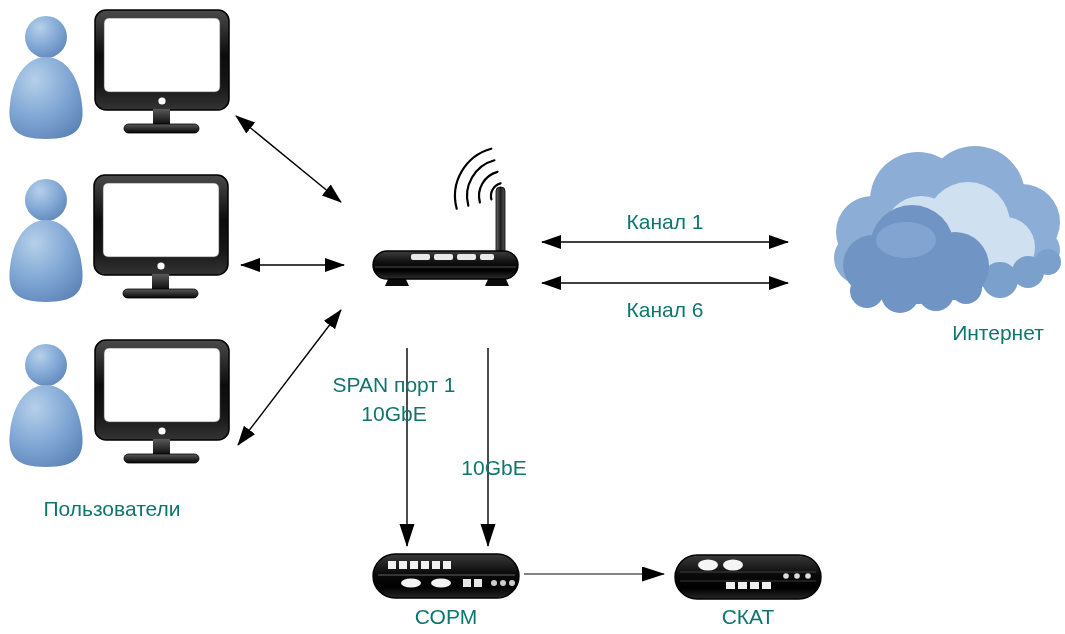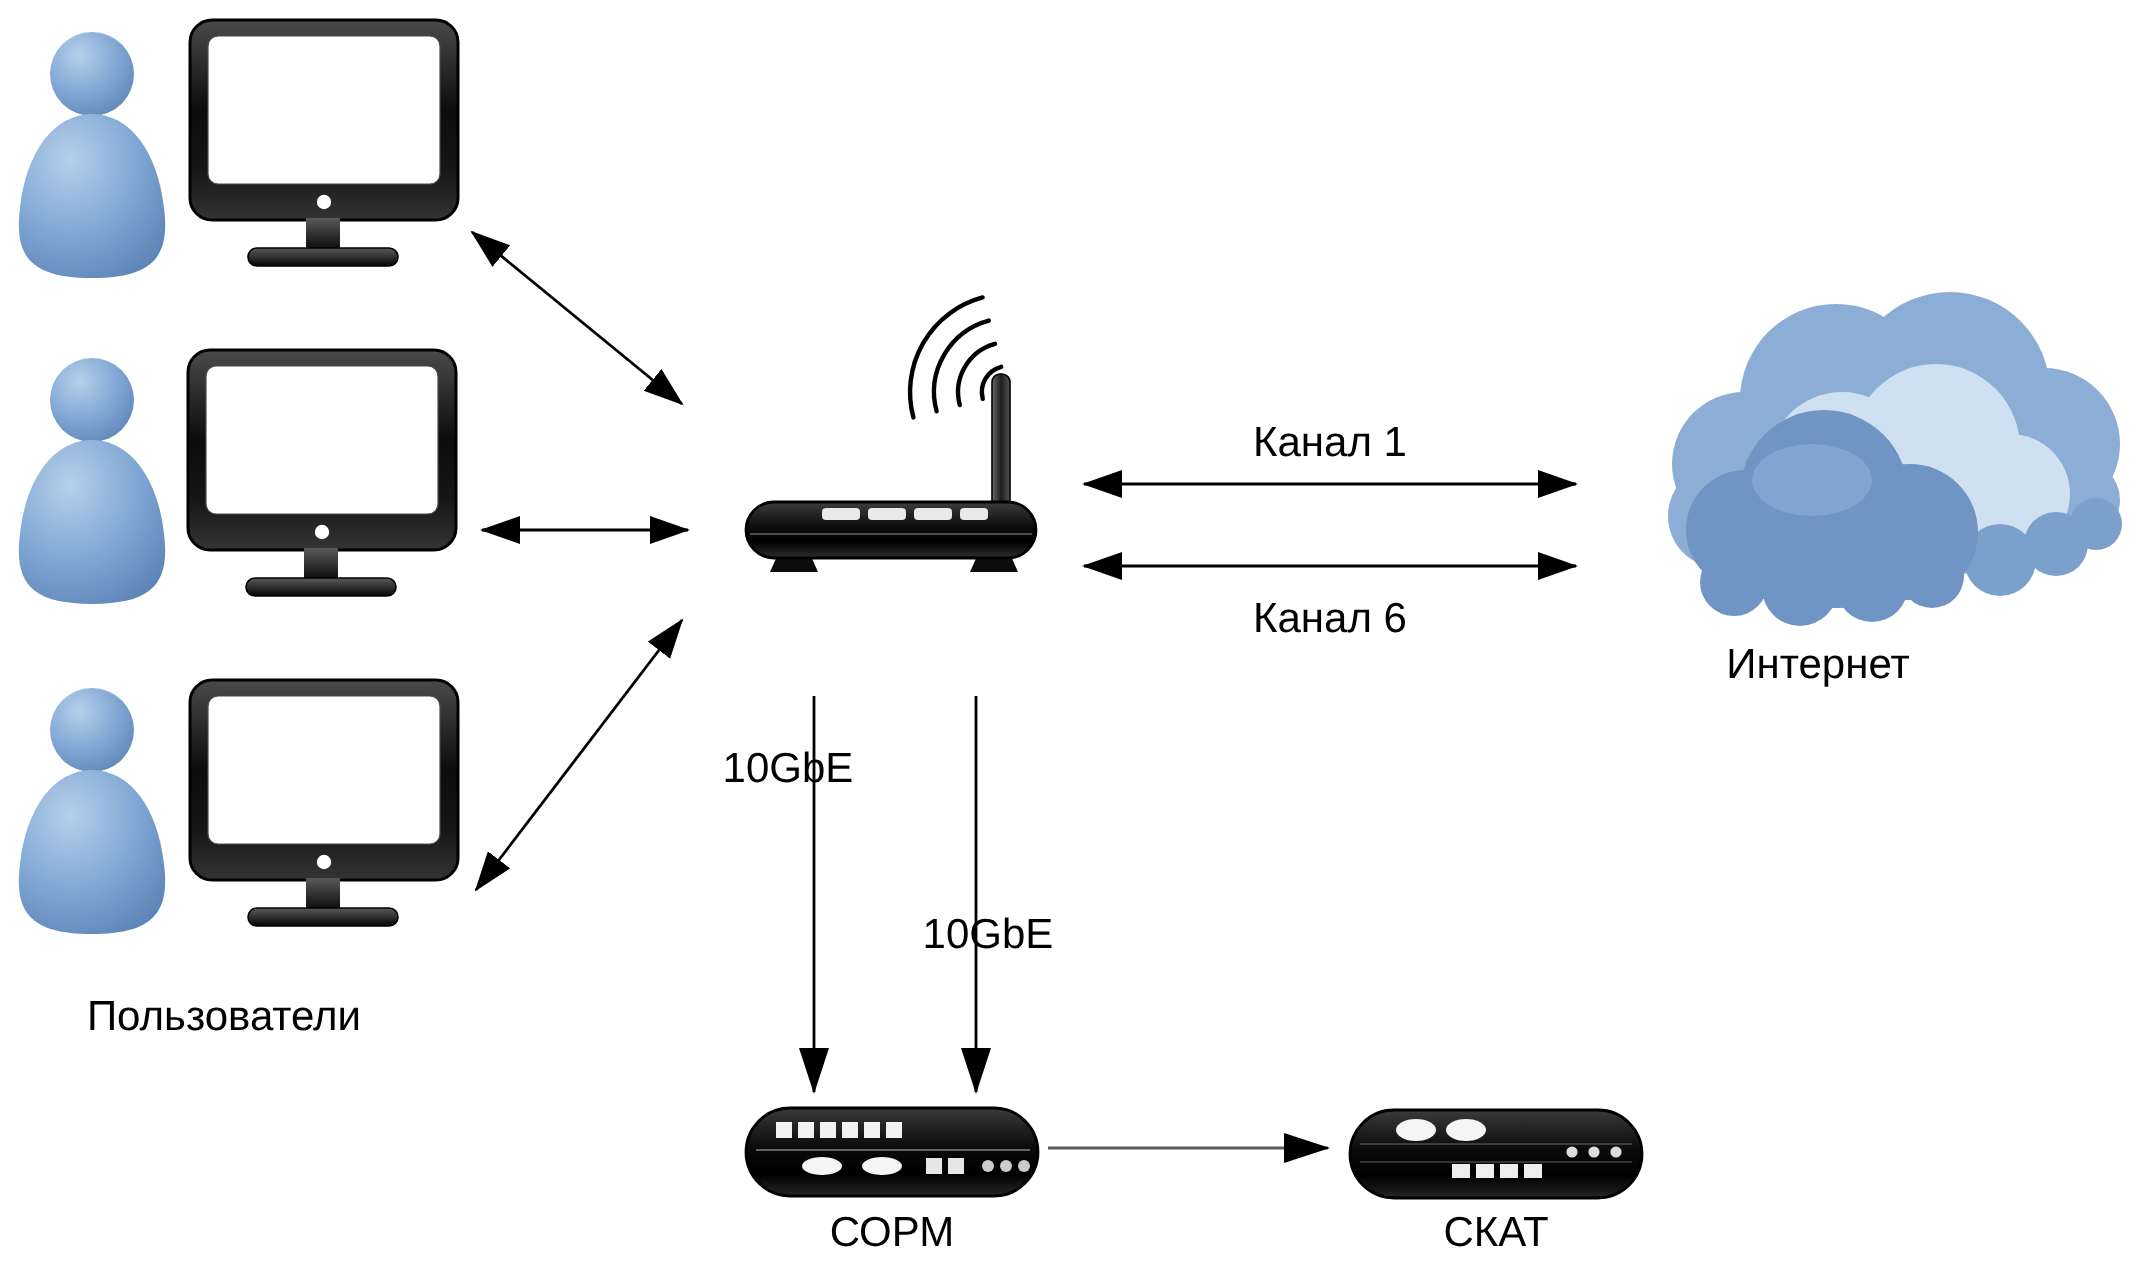--- a/index.html
+++ b/index.html
@@ -3,21 +3,21 @@
 <meta charset="utf-8">
 <style>
   html,body { margin:0; padding:0; background:#ffffff; }
   .canvas {
     position:relative; width:1065px; height:634px; background:#ffffff;
     font-family:"Liberation Sans","DejaVu Sans",sans-serif; overflow:hidden;
   }
   .diagram-svg { position:absolute; left:0; top:0; }
   .lbl {
     position:absolute; transform:translateX(-50%);
-    font-size:21px; color:#000000; white-space:nowrap; text-align:center; line-height:1.4;
+    font-size:21px; color:#0f766e; white-space:nowrap; text-align:center; line-height:1.4;
   }
 </style>
 </head>
 <body>
 
 <div class="canvas">
 
   <svg class="diagram-svg" width="1065" height="634" viewBox="0 0 1065 634">
     <defs>
       <radialGradient id="personGrad" cx="35%" cy="28%" r="85%">
@@ -194,27 +194,28 @@
         <rect x="738" y="582" width="9" height="7"></rect>
         <rect x="750" y="582" width="9" height="7"></rect>
         <rect x="762" y="582" width="9" height="7"></rect>
       </g>
     </g>
   </svg>
 
   <div class="lbl" style="left:112px; top:494px;text-align:right;">Пользователи</div>
 
 
-  <div class="lbl" style="left:909px; top:318px;text-align:right;">Интернет</div>
+  <div class="lbl" style="left:998px; top:318px;text-align:right;">Интернет</div>
 
   <div class="lbl" style="left:665px; top:207px;">Канал 1</div>
 
   <div class="lbl" style="left:665px; top:295px;">Канал 6</div>
 
   <div class="lbl" style="left:394px; top:370px;">
+    <div>SPAN порт 1</div>
     <div>10GbE</div>
   </div>
 
   <div class="lbl" style="left:494px; top:453px;">
     <div>10GbE</div>
   </div>
 
   <div class="lbl" style="left:446px; top:602px;">СОРМ</div>
 
   <div class="lbl" style="left:748px; top:602px;">СКАТ</div>

